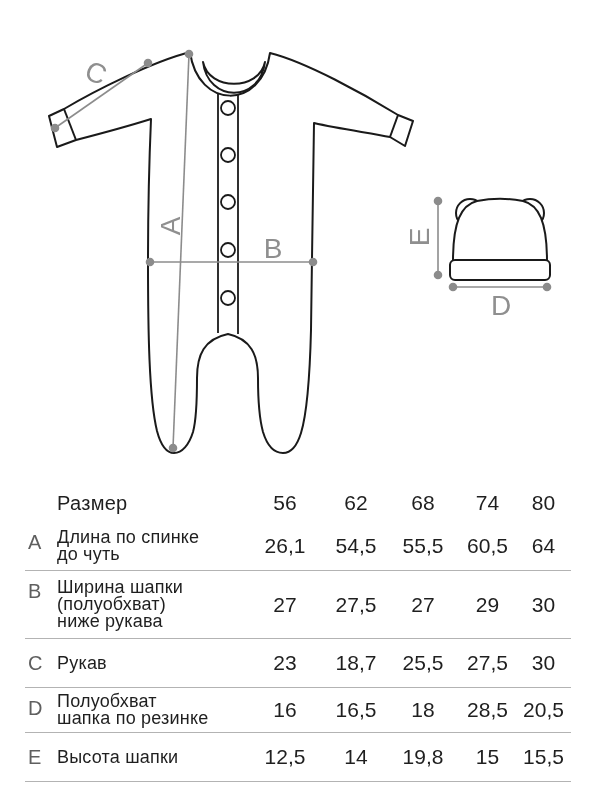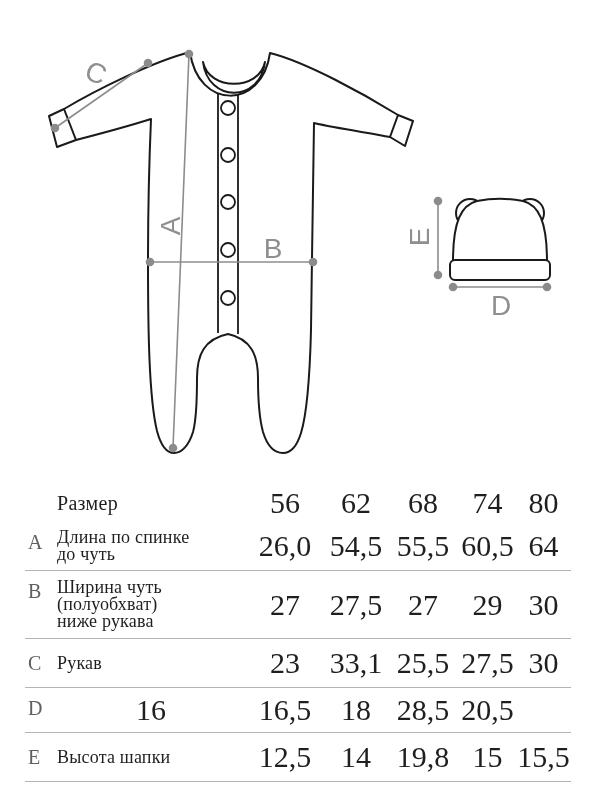--- a/index.html
+++ b/index.html
@@ -14,42 +14,41 @@
   .diagram { position:absolute; top:0; left:0; }
   .diagram text {
     font-family:"Liberation Sans", sans-serif;
     font-size:28px;
     fill:#8f8f8f;
   }
   .size-table {
     position:absolute;
     left:25px; top:484px;
     width:546px;
-    font-family:Liberation Serif, serif;
   }
   .trow, .thead {
     display:grid;
     grid-template-columns:32px 188px 80px 62px 72px 57px 55px;
     align-items:center;
   }
   .thead { height:38px; }
   .thead .hname { font-size:20px; letter-spacing:0.3px; }
   .cell { min-width:0; }
   .letter {
     font-size:20px;
     color:#5f5f5f;
     padding-left:3px;
   }
   .name {
     font-size:18px;
     line-height:17px;
     letter-spacing:0.2px;
   }
   .val, .hval {
-    font-size:30px;
+    font-size:21px;
     text-align:center;
     white-space:nowrap;
   }
   .trow { border-bottom:1px solid #b3b3b3; }
   .trow.multi .letter { align-self:start; padding-top:9px; }
   #table-rows .trow:nth-child(1) { height:48px; }
   #table-rows .trow:nth-child(2) { height:67px; }
   #table-rows .trow:nth-child(3) { height:48px; }
   #table-rows .trow:nth-child(4) { height:44px; }
   #table-rows .trow:nth-child(5) { height:48px; }
@@ -137,52 +136,56 @@
     <div class="cell hval">74</div>
     <div class="cell hval">80</div>
   </div>
   <div id="table-rows">
       <div class="trow multi">
         <div class="cell letter">A</div>
         <div class="cell name">
           <div>Длина по спинке</div>
           <div>до чуть</div>
         </div>
-        <div class="cell val">26,0</div>
+        <div class="cell val">26,1</div>
         <div class="cell val">54,5</div>
         <div class="cell val">55,5</div>
         <div class="cell val">60,5</div>
         <div class="cell val">64</div>
       </div>
       <div class="trow multi">
         <div class="cell letter">B</div>
         <div class="cell name">
-          <div>Ширина чуть</div>
+          <div>Ширина шапки</div>
           <div>(полуобхват)</div>
           <div>ниже рукава</div>
         </div>
         <div class="cell val">27</div>
         <div class="cell val">27,5</div>
         <div class="cell val">27</div>
         <div class="cell val">29</div>
         <div class="cell val">30</div>
       </div>
       <div class="trow">
         <div class="cell letter">C</div>
         <div class="cell name">
           <div>Рукав</div>
         </div>
         <div class="cell val">23</div>
-        <div class="cell val">33,1</div>
+        <div class="cell val">18,7</div>
         <div class="cell val">25,5</div>
         <div class="cell val">27,5</div>
         <div class="cell val">30</div>
       </div>
       <div class="trow multi">
         <div class="cell letter">D</div>
+        <div class="cell name">
+          <div>Полуобхват</div>
+          <div>шапка по резинке</div>
+        </div>
         <div class="cell val">16</div>
         <div class="cell val">16,5</div>
         <div class="cell val">18</div>
         <div class="cell val">28,5</div>
         <div class="cell val">20,5</div>
       </div>
       <div class="trow">
         <div class="cell letter">E</div>
         <div class="cell name">
           <div>Высота шапки</div>

